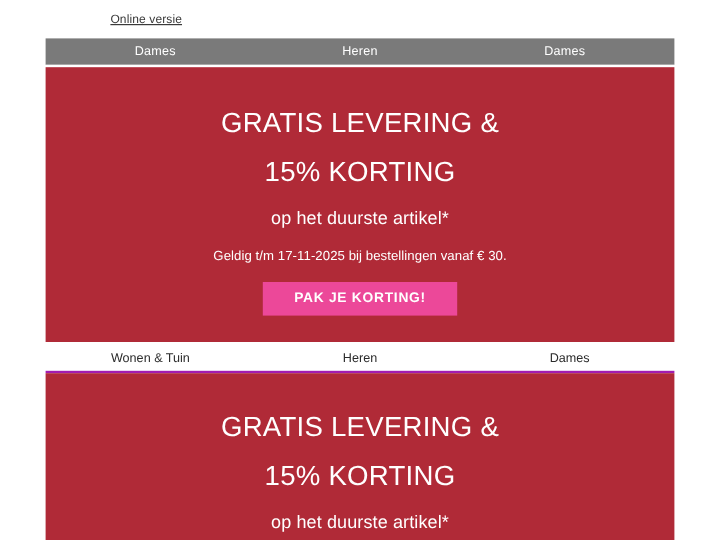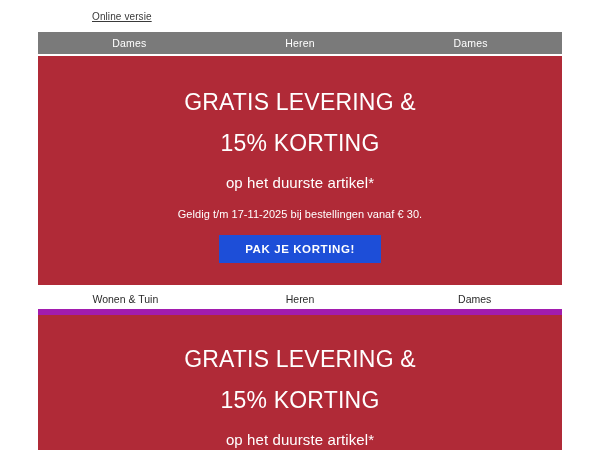--- a/index.html
+++ b/index.html
@@ -82,37 +82,37 @@
     font-size: 11px;
     line-height: 16px;
     margin-top: 13px;
     letter-spacing: 0.05px;
   }
   .cta-wrap {
     margin-top: 13px;
   }
   .cta {
     display: inline-block;
-    background: #1d4ed8;
+    background: #ec4899;
     color: #ffffff;
     font-size: 11.5px;
     font-weight: bold;
     letter-spacing: 0.6px;
     padding: 8px 26px 8px 26px;
     border: none;
     text-decoration: none;
     cursor: pointer;
     font-family: "Liberation Sans", sans-serif;
   }
   .subnav {
     background: #ffffff;
     height: 20px;
     display: flex;
     align-items: center;
-    border-bottom: 6px solid #a21caf;
+    border-bottom: 2px solid #a21caf;
   }
   .subnav-item {
     flex: 1 1 0;
     text-align: center;
     color: #2b2b2b;
     font-size: 10.5px;
     line-height: 20px;
     white-space: nowrap;
   }
   .spacer-4 { height: 4px; background: #ffffff; }

